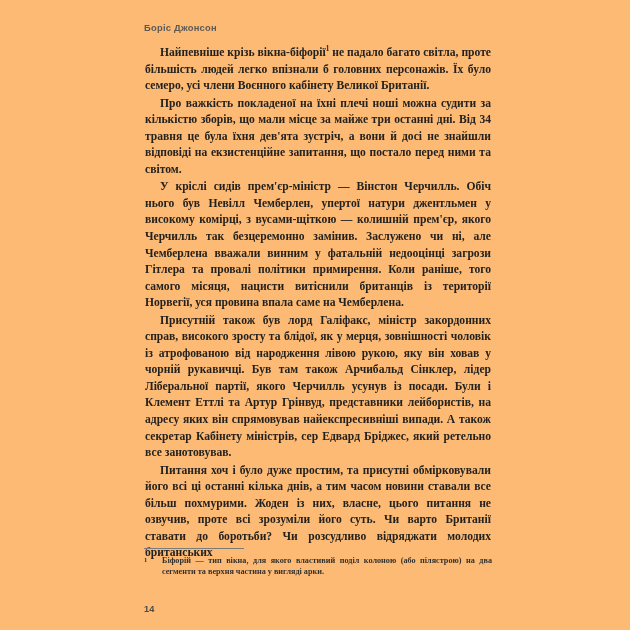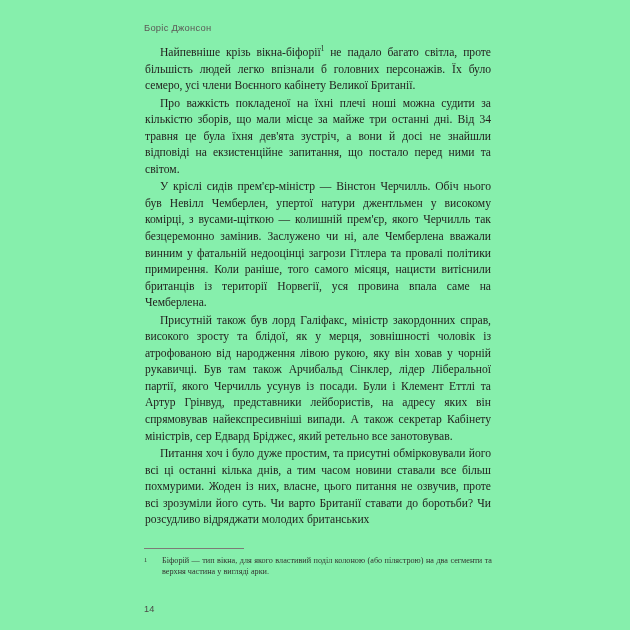--- a/index.html
+++ b/index.html
@@ -12,22 +12,23 @@
     background: #ffffff;
     font-family: "Liberation Serif", "DejaVu Serif", serif;
     color: #1d1c1a;
     overflow: hidden;
   }
 
   .page {
     position: relative;
     width: 630px;
     height: 630px;
-    background: #86efac;
+    background: #fdba74;
     box-sizing: border-box;
+    font-weight: bold;
   }
 
   
   .running-head {
     position: absolute;
     left: 144px;
     top: 22px;
     font-family: "Liberation Sans", "DejaVu Sans", sans-serif;
     font-size: 9.4px;
     letter-spacing: 0.25px;

